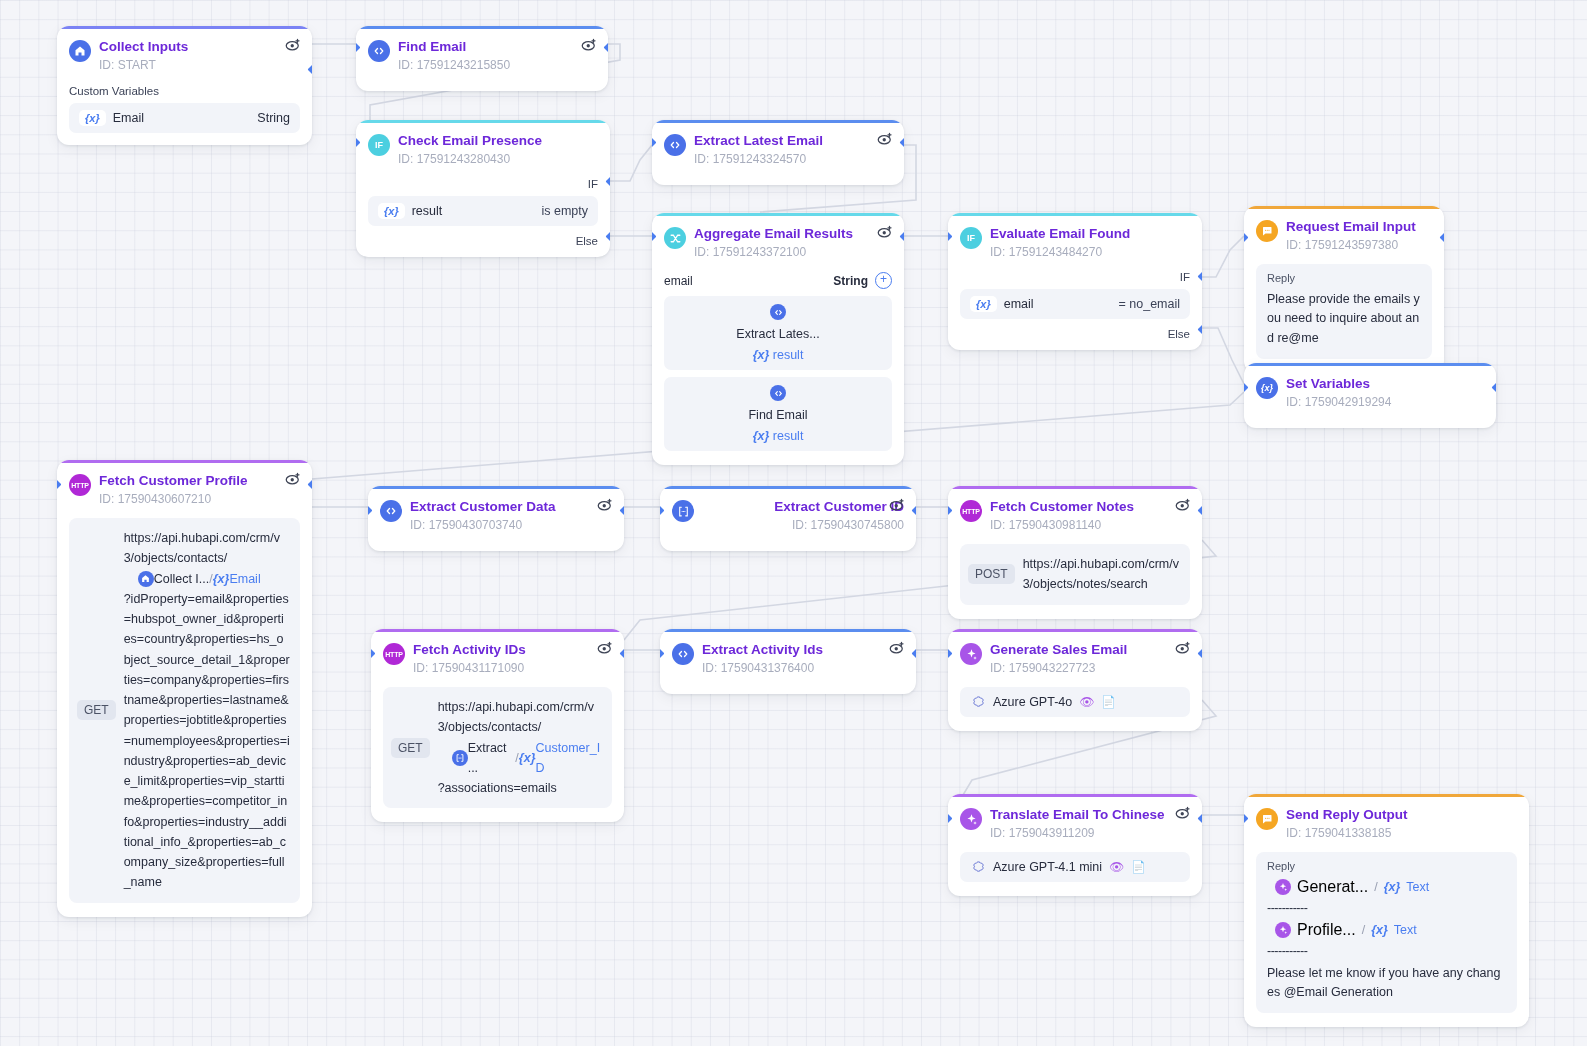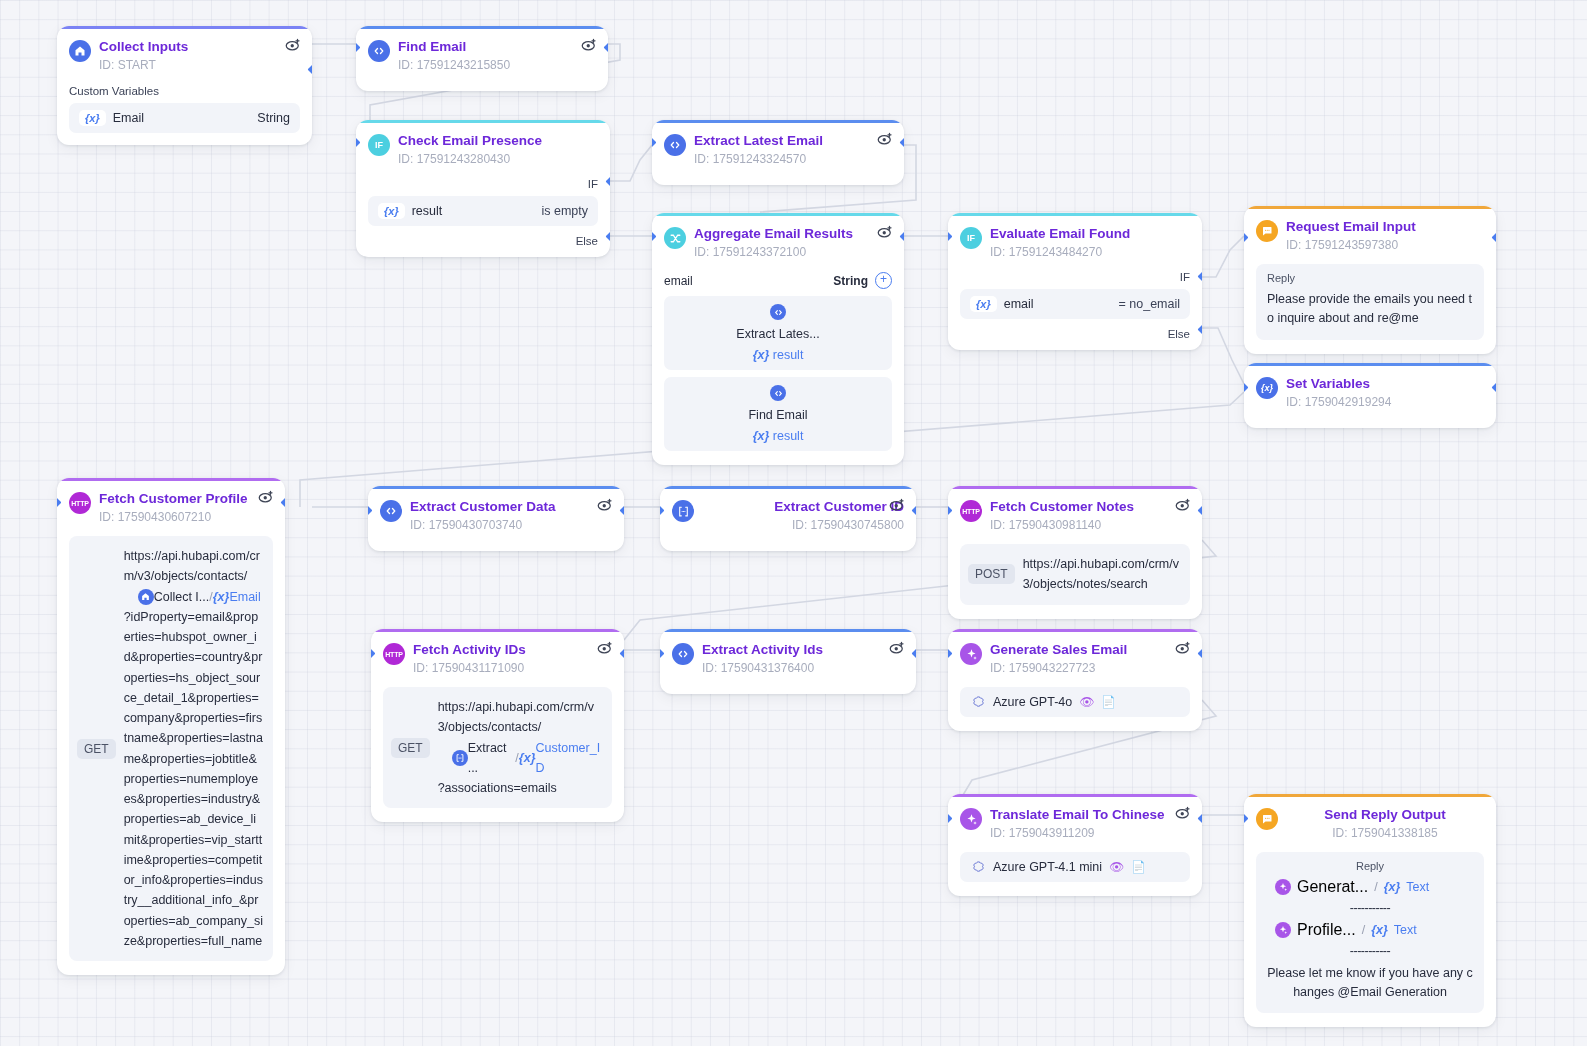--- a/index.html
+++ b/index.html
@@ -339,21 +339,21 @@
       </div>
       <span class="op">= no_email</span>
     </div>
     <div class="branch" style="margin-top:9px;">Else</div>
   </div>
   <div class="port" style="left:-4px;top:20px;"></div>
   <div class="port" style="right:-4px;top:60px;"></div>
   <div class="port" style="right:-4px;top:113px;"></div>
 </div>
 
-<div class="node" style="left:1244px;top:206px;width:252px;">
+<div class="node" style="left:1244px;top:206px;width:200px;">
   <div class="accent a-amber"></div>
   <div class="nbody" style="padding-bottom:14px;">
     <div class="nhead">
       <div class="badge b-amber">
         <svg width="12" height="12" viewBox="0 0 24 24" fill="#fff">
             <path d="M4 4h16a1 1 0 0 1 1 1v11a1 1 0 0 1-1 1H9l-5 4V5a1 1 0 0 1 1-1z"></path>
             <circle cx="9" cy="10.5" r="1.1" fill="#f5a623"></circle>
             <circle cx="12.5" cy="10.5" r="1.1" fill="#f5a623"></circle>
             <circle cx="16" cy="10.5" r="1.1" fill="#f5a623"></circle>
           </svg>
@@ -382,21 +382,21 @@
       <div class="titles">
         <div class="ntitle">Set Variables</div>
         <div class="nid">ID: 1759042919294</div>
       </div>
     </div>
   </div>
   <div class="port" style="left:-4px;top:21px;"></div>
   <div class="port" style="right:-4px;top:21px;"></div>
 </div>
 
-<div class="node" style="left:57px;top:478px;width:228px;">
+<div class="node" style="left:57px;top:460px;width:255px;">
   <div class="accent a-purple"></div>
   <div class="nbody" style="padding-bottom:14px;">
     <div class="nhead">
       <div class="badge b-magenta">
           <span class="http">HTTP</span>
         </div>
       <div class="titles">
         <div class="ntitle">Fetch Customer Profile</div>
         <div class="nid">ID: 17590430607210</div>
       </div>
@@ -652,21 +652,21 @@
     <svg width="18" height="18" viewBox="0 0 24 24" fill="none" stroke="#3f4556" stroke-width="1.7">
       <ellipse cx="11" cy="13" rx="8" ry="5.4"></ellipse>
         <circle cx="11" cy="13" r="2.2" fill="#3f4556" stroke="none"></circle>
       <path d="M18 4.4v4M16 6.4h4" stroke-linecap="round"></path>
     </svg>
   </div>
   <div class="port" style="left:-4px;top:21px;"></div>
   <div class="port" style="right:-4px;top:21px;"></div>
 </div>
 
-<div class="node" style="left:1244px;top:794px;width:252px;text-align:center;">
+<div class="node" style="left:1244px;top:794px;width:285px;">
   <div class="accent a-amber"></div>
   <div class="nbody" style="padding-bottom:14px;">
     <div class="nhead">
       <div class="badge b-amber">
         <svg width="12" height="12" viewBox="0 0 24 24" fill="#fff">
             <path d="M4 4h16a1 1 0 0 1 1 1v11a1 1 0 0 1-1 1H9l-5 4V5a1 1 0 0 1 1-1z"></path>
             <circle cx="9" cy="10.5" r="1.1" fill="#f5a623"></circle>
             <circle cx="12.5" cy="10.5" r="1.1" fill="#f5a623"></circle>
             <circle cx="16" cy="10.5" r="1.1" fill="#f5a623"></circle>
           </svg>

